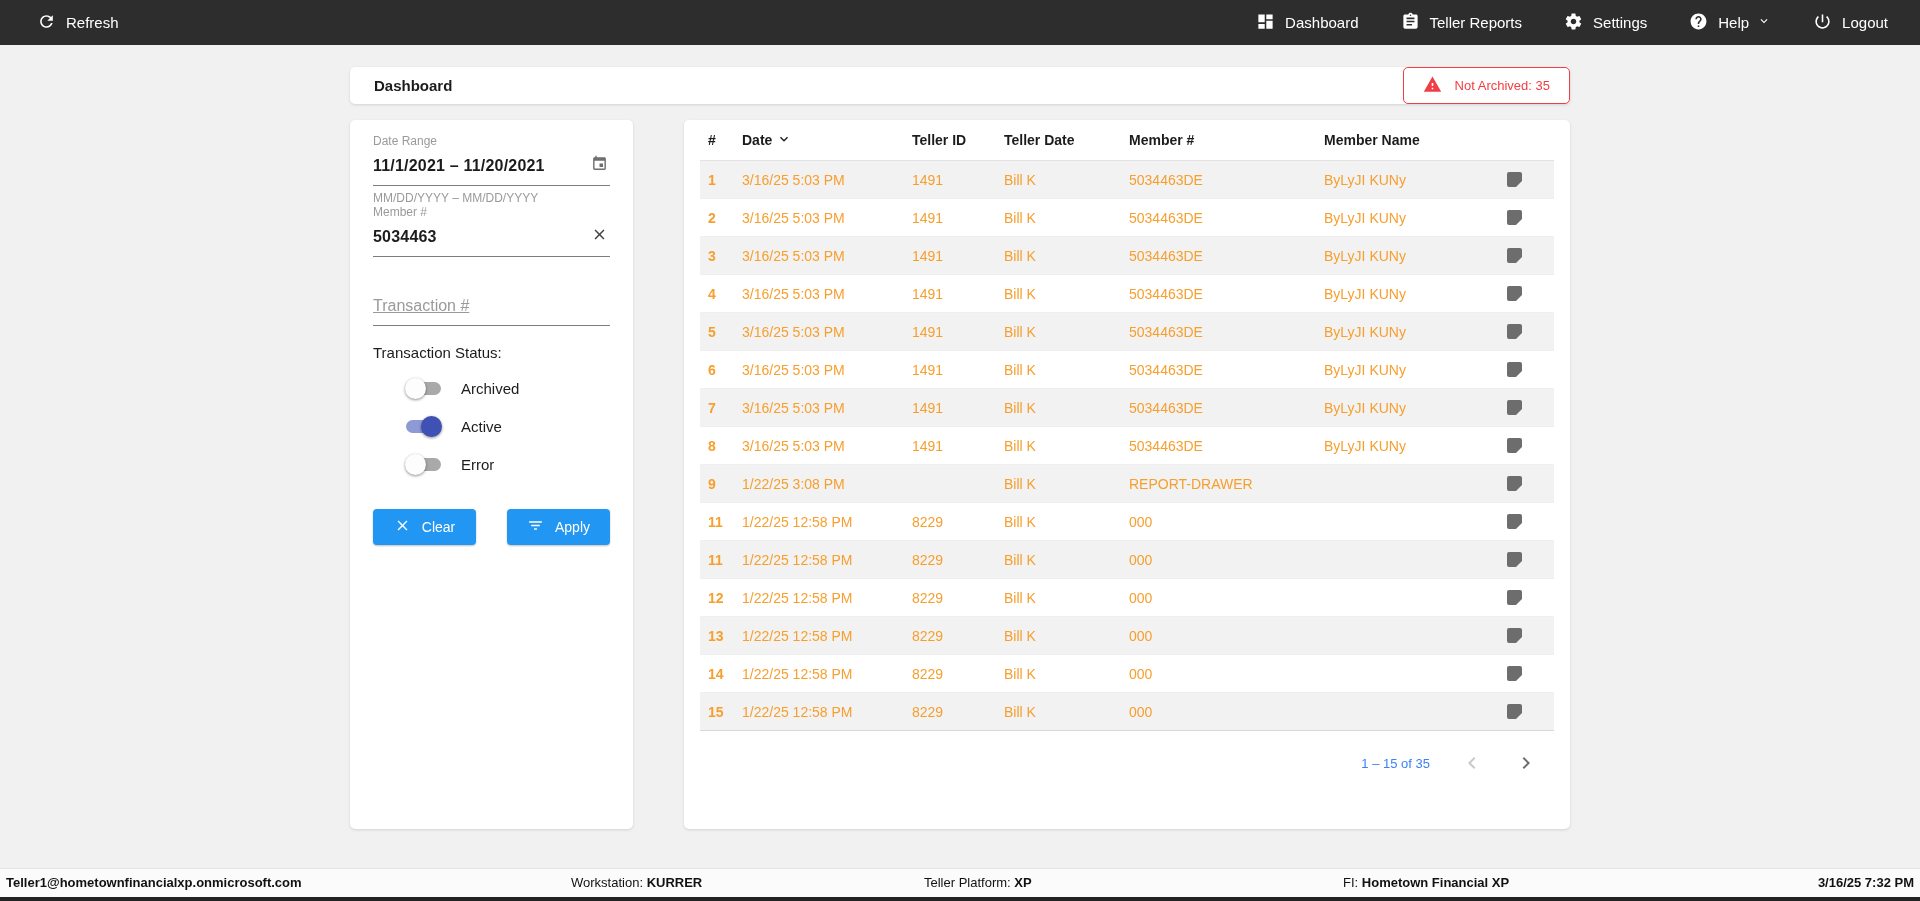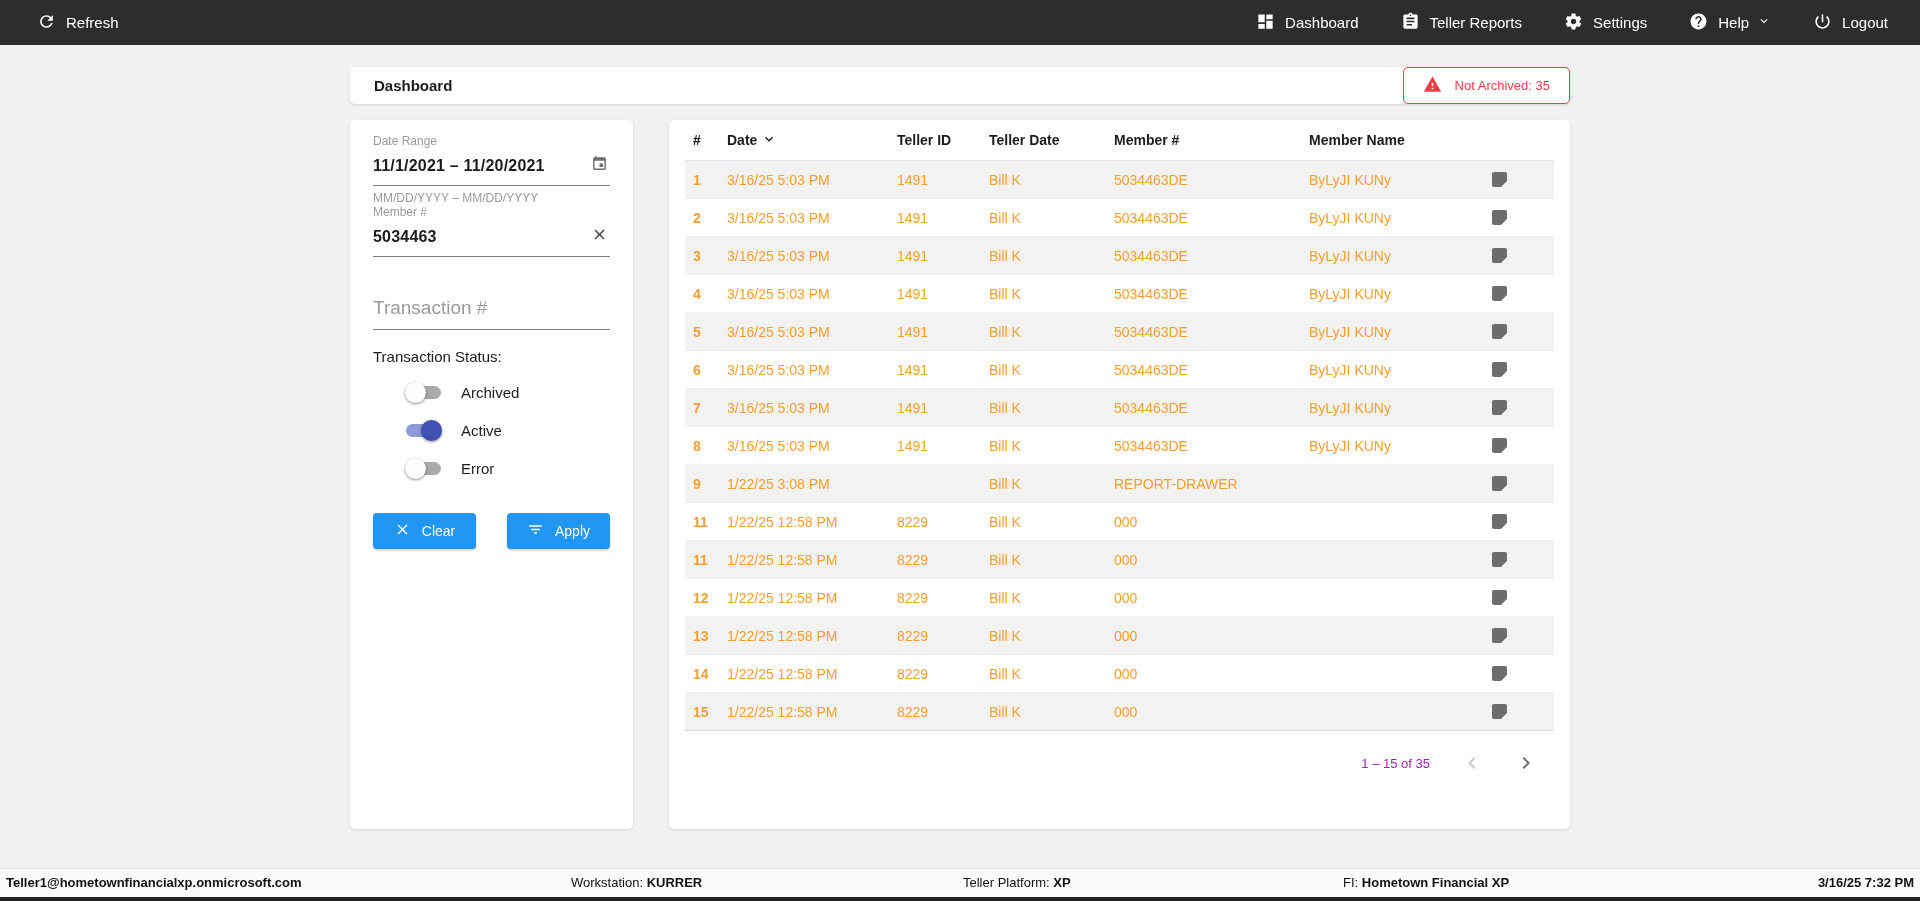--- a/index.html
+++ b/index.html
@@ -20,32 +20,32 @@
 
   .card { background:#fff; border-radius:5px; box-shadow:0 1px 3px rgba(0,0,0,.13); }
 
   .header-card { position:relative; height:37px; display:flex; align-items:center; padding-left:24px; }
   .header-title { font-size:15px; font-weight:bold; color:#1c1c1c; }
   .alert-badge { position:absolute; right:0; top:0; height:37px; display:flex; align-items:center;
                  gap:13px; padding:0 19px; border:1px solid #f03e46; border-radius:5px;
                  background:#fff; color:#f03e46; font-size:13px; cursor:pointer; }
   .alert-badge svg { width:19px; height:19px; fill:#f03e46; }
 
-  .cards { display:flex; gap:36px; margin-top:16px; height:709px; }
+  .cards { display:flex; gap:51px; margin-top:16px; height:709px; }
 
   
   .filter-card { width:283px; padding:14px 23px; flex:none; }
   .field-label { font-size:12px; color:#9a9a9a; }
   .value-row { display:flex; align-items:center; justify-content:space-between;
                padding:7px 2px 9px 0; border-bottom:1px solid #7e7e7e; cursor:text;font-weight:bold; }
   .field-value { font-size:16px; color:#1c1c1c; letter-spacing:.2px; }
   .value-row svg { width:17px; height:17px; fill:#6f6f6f; cursor:pointer; }
   .field-hint { font-size:12px; color:#9a9a9a; margin-top:5px; }
   .placeholder-row { margin-top:40px; padding:0 2px 10px 0; border-bottom:1px solid #7e7e7e; cursor:text; }
-  .placeholder { font-size:19px; color:#9a9a9a; }
+  .placeholder { font-size:16px; color:#9a9a9a;text-decoration:underline; }
   .status-label { margin-top:18px; font-size:15px; color:#1c1c1c; }
   .toggle-row { display:flex; align-items:center; gap:19px; margin:16px 0 0 32px; height:22px; }
   .toggle { position:relative; width:37px; height:21px; cursor:pointer; flex:none; }
   .toggle .track { position:absolute; left:1px; top:4px; width:35px; height:13px; border-radius:7px; background:#a9a9a9; }
   .toggle .thumb { position:absolute; left:0; top:0; width:21px; height:21px; border-radius:50%;
                    background:#fdfdfd; box-shadow:0 1px 3px rgba(0,0,0,.45); }
   .toggle.on .track { background:#8d9ad6; }
   .toggle.on .thumb { left:16px; background:#3f51b5; }
   .toggle-label { font-size:15px; color:#1c1c1c; }
   .btn-row { display:flex; gap:31px; margin-top:34px; }
@@ -64,32 +64,32 @@
   .tbody { }
   .tr { height:38px; font-size:14px; color:#f79f2d; border-bottom:1px solid #efefef; --row-bg:#fff; cursor:pointer; }
   .tr.odd { background:#f2f2f2; --row-bg:#f2f2f2; }
   .tr:last-child { border-bottom:1px solid #d8d8d8; }
   .td-num { padding-left:8px; font-weight:bold; }
   .td-note { display:flex; }
   .note-icon { position:relative; width:15px; height:15px; border-radius:2px; background:#6d6d6d; display:inline-block; }
   .note-icon::after { content:''; position:absolute; right:0; bottom:0; width:0; height:0;
                       border-bottom:6px solid var(--row-bg,#fff); border-left:6px solid transparent; }
   .table-footer { height:64px; display:flex; align-items:center; justify-content:flex-end;
-                  gap:30px; padding-right:16px; color:#a21caf; font-size:13px; }
+                  gap:30px; padding-right:16px; color:#3b82f6; font-size:13px; }
   .page-btn { width:24px; height:24px; background:none; border:none; cursor:pointer; padding:0; }
   .page-btn svg { width:24px; height:24px; fill:#6e6e6e; }
   .page-btn.disabled svg { fill:#c9c9c9; }
   .page-btn.disabled { cursor:default; }
 
   
   .footer { position:absolute; left:0; right:0; bottom:4px; height:29px; background:#fbfbfb;
             border-top:1px solid #e4e4e4; font-size:13px; color:#111; }
   .footer span.slot { position:absolute; top:0; line-height:28px; white-space:nowrap; }
   .f-email { left:6px; font-weight:bold; }
-  .f-ws { left:571px; } .f-tp { left:963px; } .f-fi { left:1343px; }
+  .f-ws { left:571px; } .f-tp { left:924px; } .f-fi { left:1343px; }
   .f-dt { right:6px; font-weight:bold; }
   .footer b { font-weight:bold; }
   .bottom-strip { position:absolute; left:0; right:0; bottom:0; height:4px; background:#232323; }
 </style>
 </head>
 <body>
 
 <div class="navbar">
   <div class="nav-left">
     <div class="nav-item">

